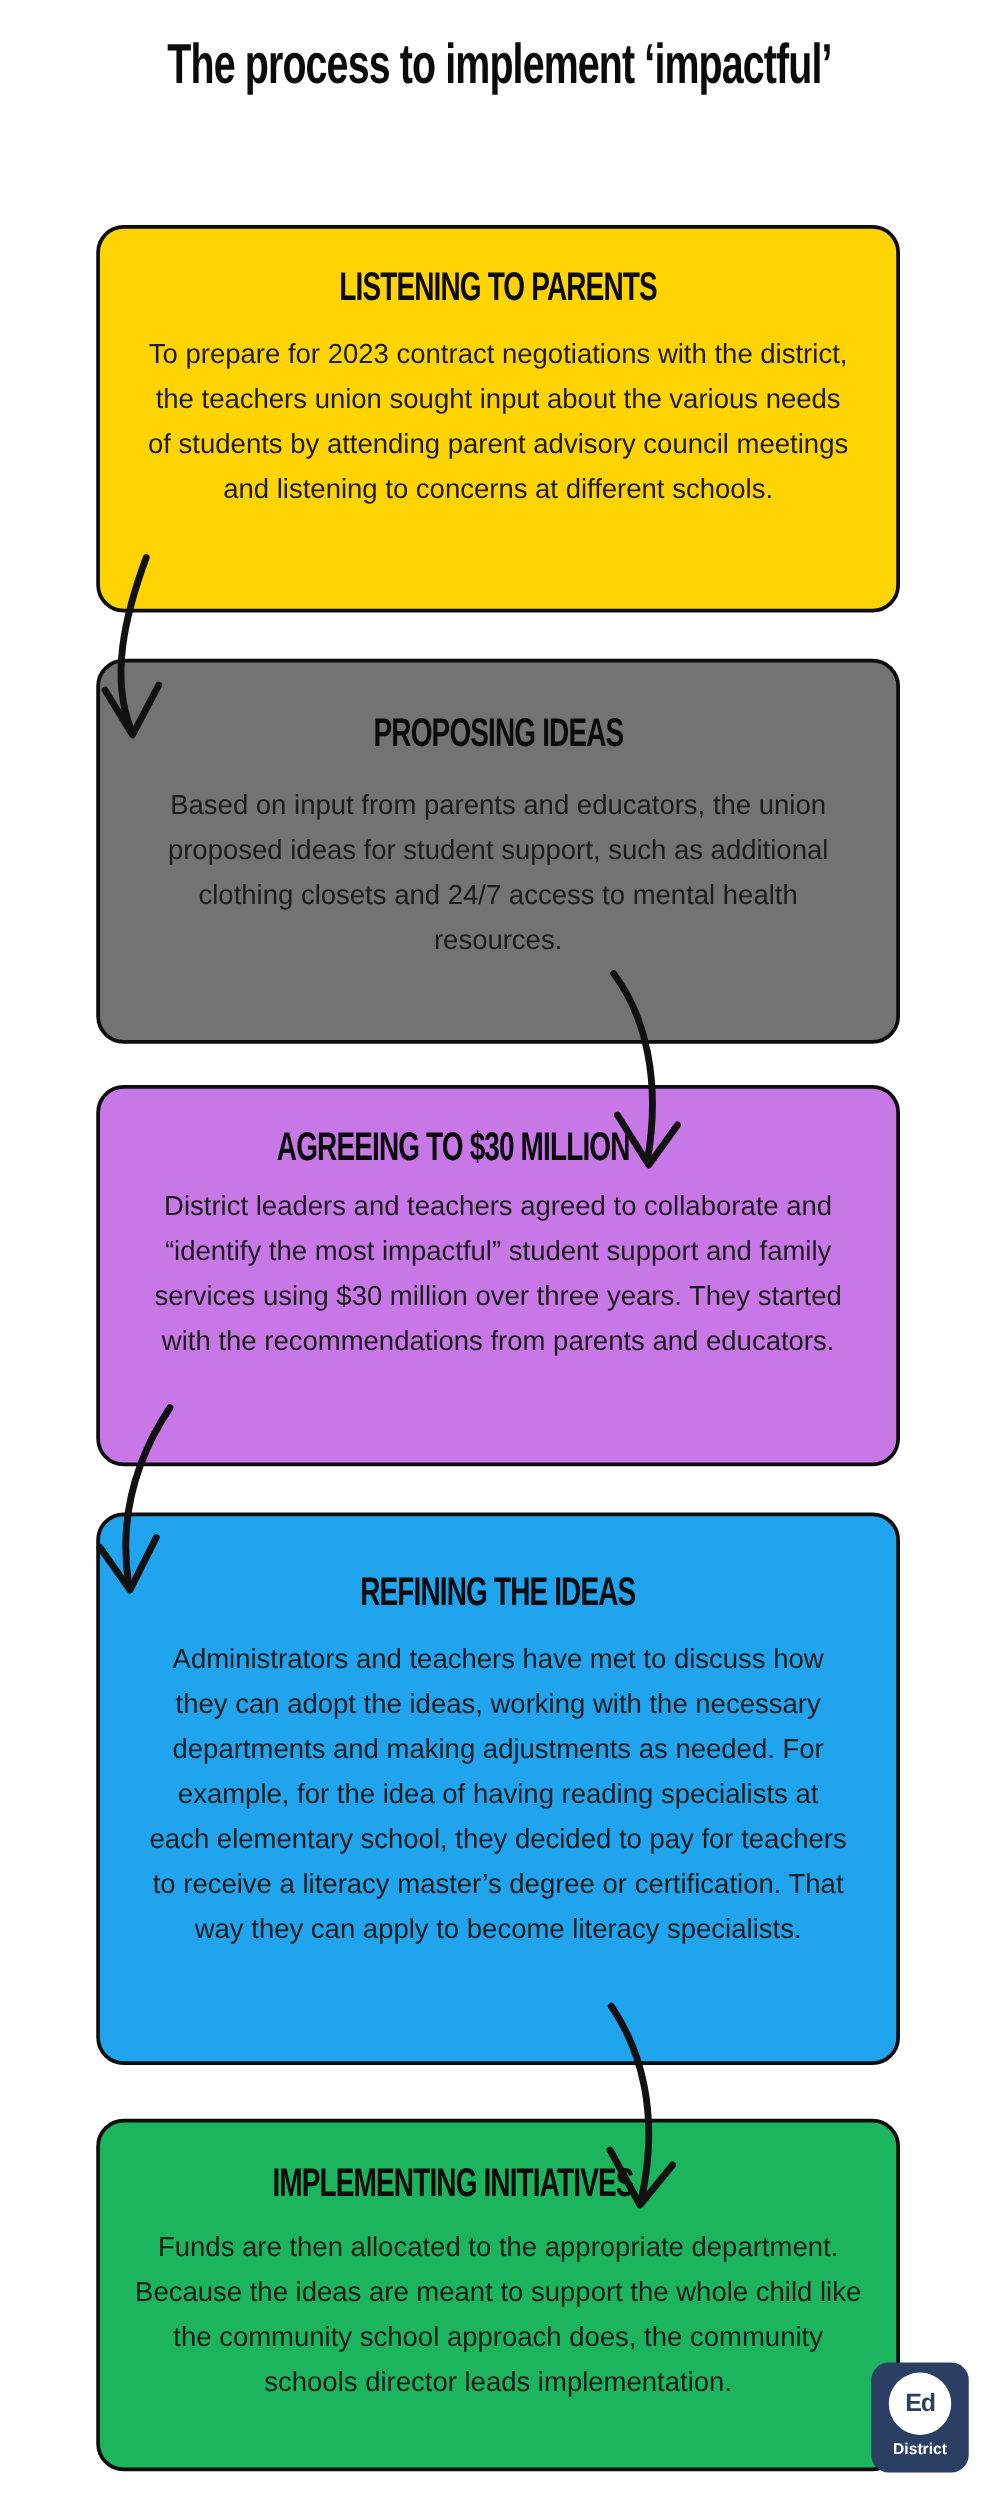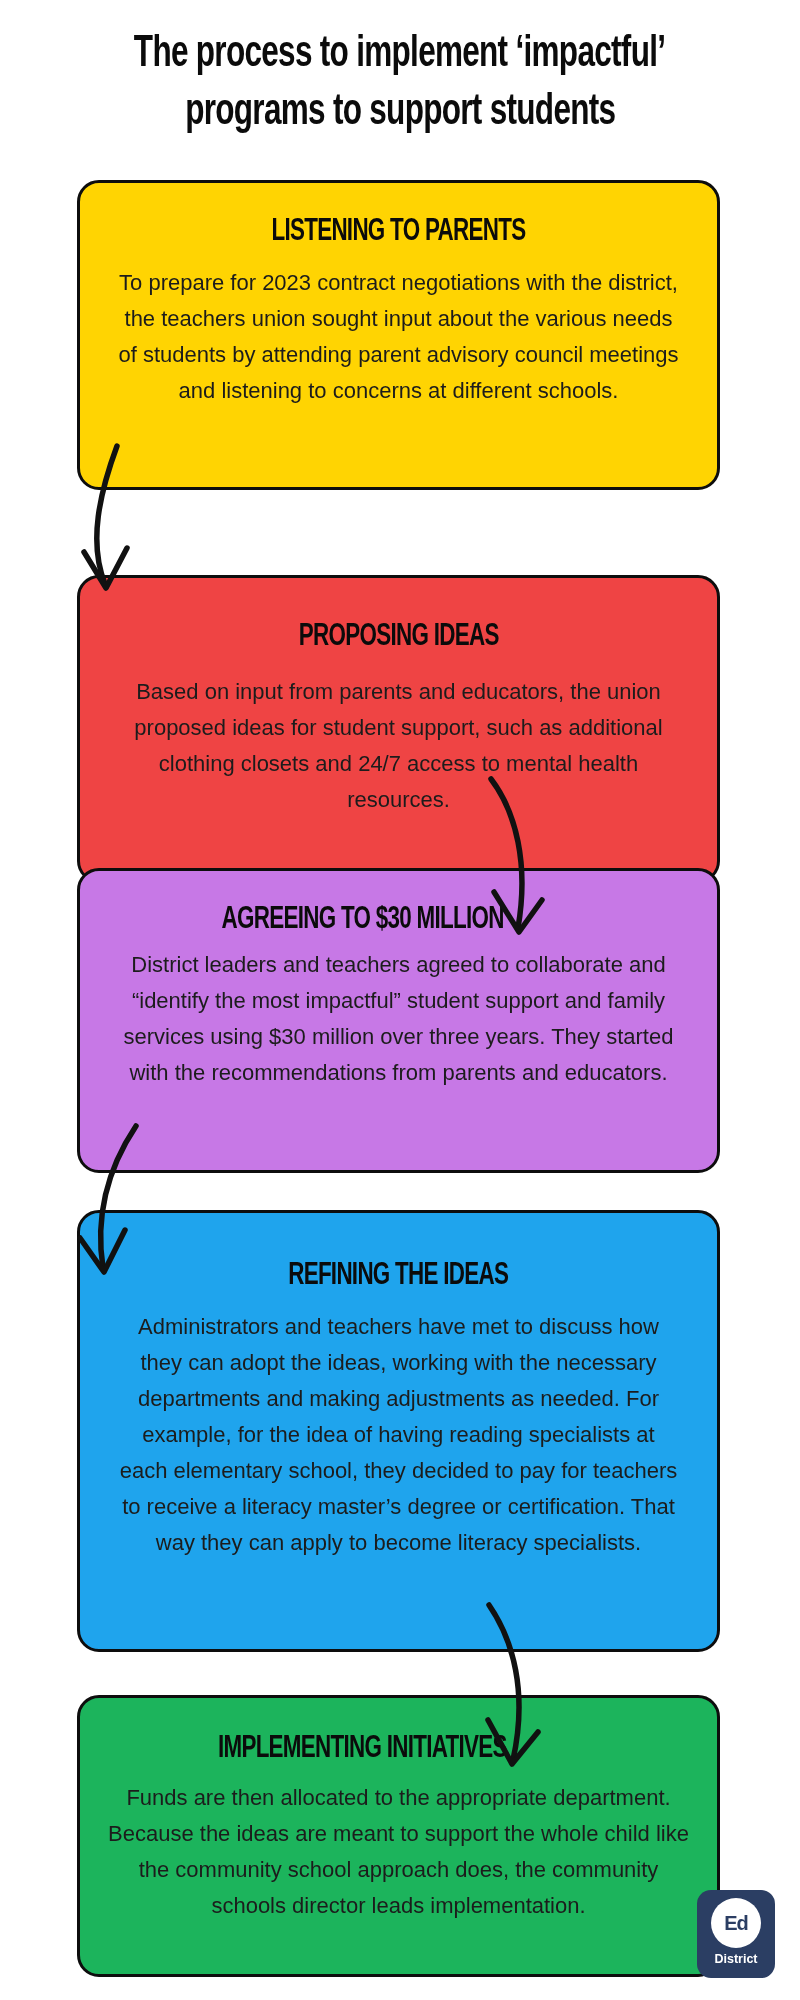--- a/index.html
+++ b/index.html
@@ -41,29 +41,28 @@
   .logo-ed { font-weight:bold; font-size:20px; letter-spacing:-1px; }
   .logo-name { color:#ffffff; font-size:12.5px; font-weight:bold; text-align:center; margin-top:4px; }
 </style>
 </head>
 <body>
 
 <div class="page">
 
   <div class="title">
     <div class="tline"><span class="squeeze">The process to implement ‘impactful’</span></div>
-    <div class="tline"><span class="squeeze">programs to support students</span></div>
   </div>
 
   <div class="step step-1" style="background-color: rgb(255, 212, 2);">
     <div class="step-heading"><span class="squeeze">LISTENING TO PARENTS</span></div>
     <div class="step-body">To prepare for 2023 contract negotiations with the district, the teachers union sought input about the various needs of students by attending parent advisory council meetings and listening to concerns at different schools.</div>
   </div>
 
-  <div class="step step-2" style="background-color: #ef4444; margin-top: 48px;">
+  <div class="step step-2" style="background-color: #737373;">
     <div class="step-heading"><span class="squeeze">PROPOSING IDEAS</span></div>
     <div class="step-body">Based on input from parents and educators, the union proposed ideas for student support, such as additional clothing closets and 24/7 access to mental health resources.</div>
   </div>
 
   <div class="step step-3" style="background-color: rgb(199, 120, 230);">
     <div class="step-heading"><span class="squeeze">AGREEING TO $30 MILLION</span></div>
     <div class="step-body">District leaders and teachers agreed to collaborate and “identify the most impactful” student support and family services using $30 million over three years. They started with the recommendations from parents and educators.</div>
   </div>
 
   <div class="step step-4" style="background-color: rgb(31, 164, 237);">

